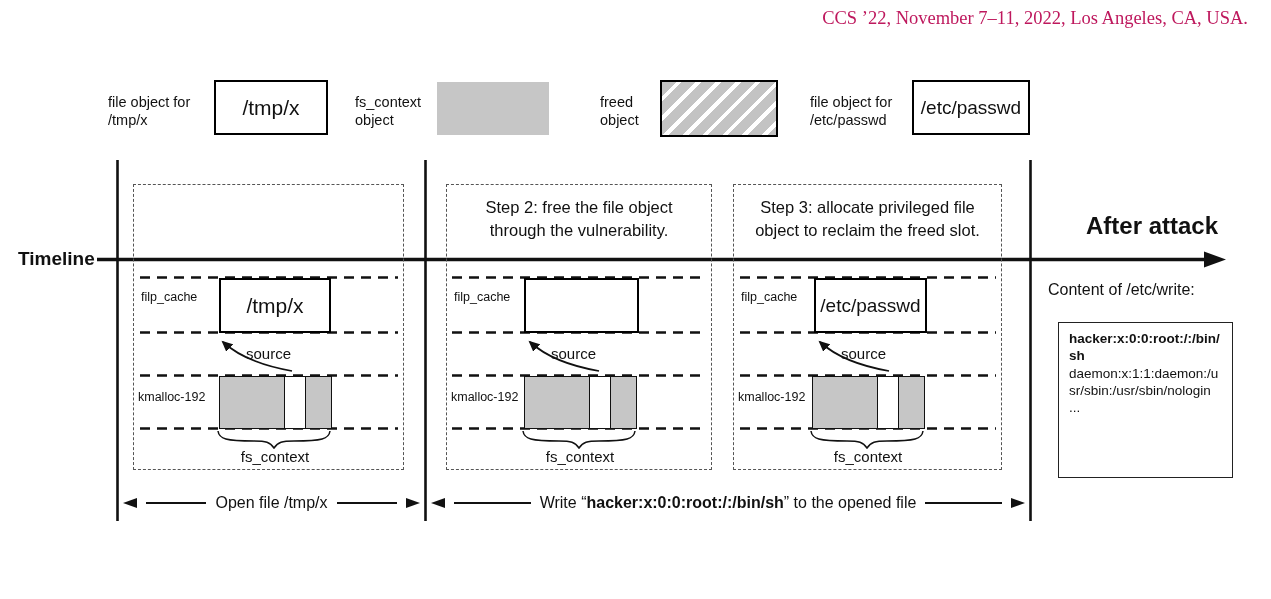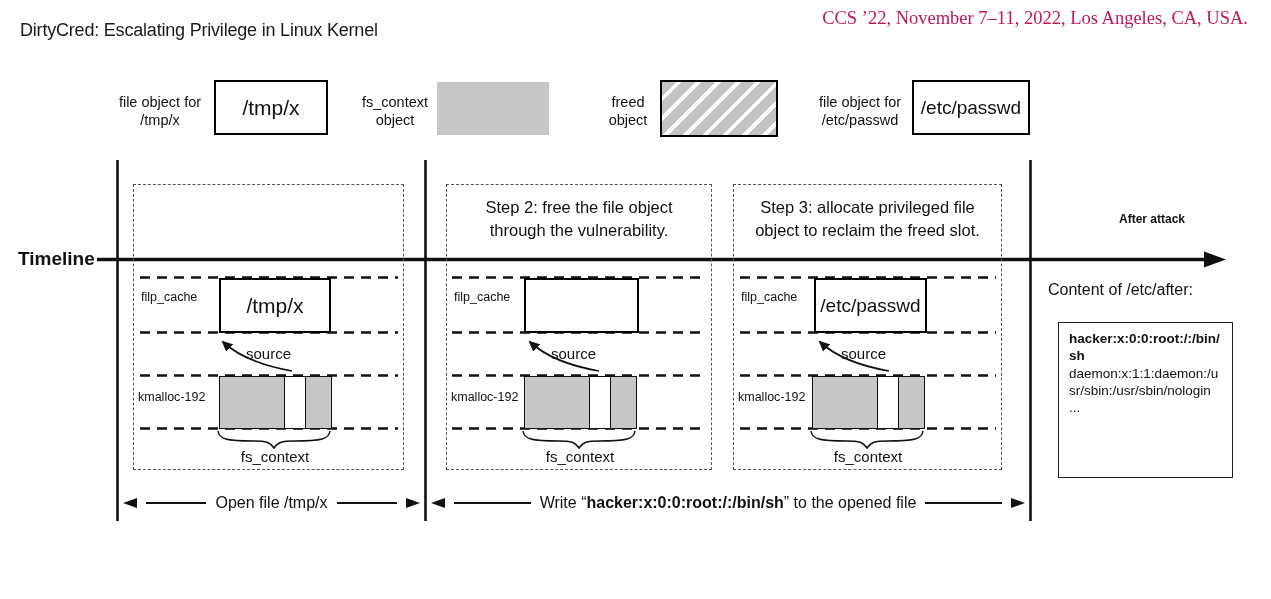--- a/index.html
+++ b/index.html
@@ -6,21 +6,21 @@
   body { background: #fff; font-family: "Liberation Sans", sans-serif; }
   #stage { position: relative; width: 1271px; height: 599px; background: #fff; color: #111; overflow: hidden; }
 
   .abs { position: absolute; }
 
   
   .hdr-left  { left: 20px; top: 20px; font-family: "Liberation Sans", sans-serif; font-size: 18px; letter-spacing: -0.2px; color: #1a1a1a; }
   .hdr-right { right: 23px; top: 8px; font-family: "Liberation Serif", serif; font-size: 18.5px; color: #be185d; }
 
   
-  .leg-label { font-size: 14.5px; line-height: 1.25; text-align: center; white-space: pre-line; color: #111; }
+  .leg-label { font-size: 14.5px; line-height: 1.25; white-space: pre-line; color: #111; }
   .leg-box   { border: 2.5px solid #000; background: #fff; display: flex; align-items: center; justify-content: center; }
   .gray-fill { background: #c6c6c6; }
   .hatch {
     background: repeating-linear-gradient(135deg, #c3c3c3 0 10px, #ffffff 10px 14px);
   }
 
   
   .timeline-label { left: 18px; top: 248px; font-size: 19px; font-weight: bold; }
 
   
@@ -36,21 +36,21 @@
   .fs-label { position: absolute; top: 263px; width: 150px; text-align: center; font-size: 15px; }
 
   
   .darrow { position: absolute; top: 492px; height: 22px; display: flex; align-items: center; gap: 9px; }
   .darrow .line { flex: 1; height: 2.6px; background: #111; }
   .tri-l { width: 0; height: 0; border-top: 5.5px solid transparent; border-bottom: 5.5px solid transparent; border-right: 14px solid #111; }
   .tri-r { width: 0; height: 0; border-top: 5.5px solid transparent; border-bottom: 5.5px solid transparent; border-left: 14px solid #111; }
   .darrow .txt { white-space: nowrap; font-size: 16px; }
 
   
-  .after-attack { left: 1052px; top: 212px; width: 200px; text-align: center; font-size: 12px; font-weight: bold; }
+  .after-attack { left: 1052px; top: 212px; width: 200px; text-align: center; font-size: 24px; font-weight: bold; }
   .content-label { left: 1048px; top: 281px; font-size: 16px; }
   .passwd-box { left: 1058px; top: 322px; width: 175px; height: 156px; border: 1.6px solid #222; background: #fff; padding: 7px 8px 0 10px; font-size: 13.5px; line-height: 1.28; word-break: break-all; }
 
   
   .caption { left: 0; right: 0; top: 544px; text-align: center; font-family: "Liberation Serif", serif; font-size: 17.5px; color: #000; }
   .caption b { font-weight: bold; }
 
   svg.layer { position: absolute; left: 0; top: 0; pointer-events: none; }
 </style>
 </head>
@@ -99,21 +99,20 @@
     <path d="M599,371 Q553,363 530,342" fill="none" stroke="#111" stroke-width="1.7" marker-end="url(#arr)"></path>
     <path d="M889,371 Q843,363 820,342" fill="none" stroke="#111" stroke-width="1.7" marker-end="url(#arr)"></path>
 
     <g fill="none" stroke="#111" stroke-width="1.5">
       <path transform="translate(218,431)" d="M0,0 C1,8 8,10 36,10 C48,10 52,11 56,17 C60,11 64,10 76,10 C104,10 111,8 112,0"></path>
       <path transform="translate(523,431)" d="M0,0 C1,8 8,10 36,10 C48,10 52,11 56,17 C60,11 64,10 76,10 C104,10 111,8 112,0"></path>
       <path transform="translate(811,431)" d="M0,0 C1,8 8,10 36,10 C48,10 52,11 56,17 C60,11 64,10 76,10 C104,10 111,8 112,0"></path>
     </g>
   </svg>
 
-  <div class="abs hdr-left">DirtyCred: Escalating Privilege in Linux Kernel</div>
   <div class="abs hdr-right">CCS ’22, November 7–11, 2022, Los Angeles, CA, USA.</div>
 
   <div class="abs leg-label" style="left:108px; top:93px; width:104px;">file object for
 /tmp/x</div>
   <div class="abs leg-box" style="left:214px; top:80px; width:114px; height:55px; font-size:21px;">
     <span>/tmp/x</span>
   </div>
 
   <div class="abs leg-label" style="left:355px; top:93px; width:80px;">fs_context
 object</div>
@@ -188,21 +187,21 @@
 
   <div class="darrow" style="left:431px; width:594px;">
     <span class="tri-l"></span>
     <span class="line"></span>
     <span class="txt"><span>Write “</span><b>hacker:x:0:0:root:/:/bin/sh</b><span>” to the opened file</span></span>
     <span class="line"></span>
     <span class="tri-r"></span>
   </div>
 
   <div class="abs after-attack">After attack</div>
-  <div class="abs content-label">Content of /etc/after:</div>
+  <div class="abs content-label">Content of /etc/write:</div>
   <div class="abs passwd-box">
     <b>hacker:x:0:0:root:/:/bin/sh</b>
     <div>daemon:x:1:1:daemon:/usr/sbin:/usr/sbin/nologin</div>
     <div>...</div>
   </div>
 
 
 </div>
 
 </body></html>

